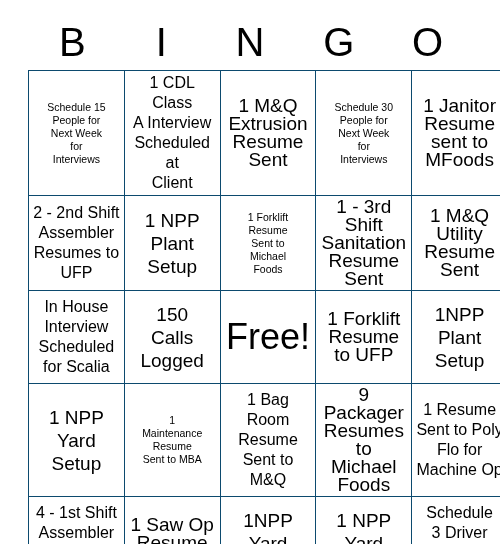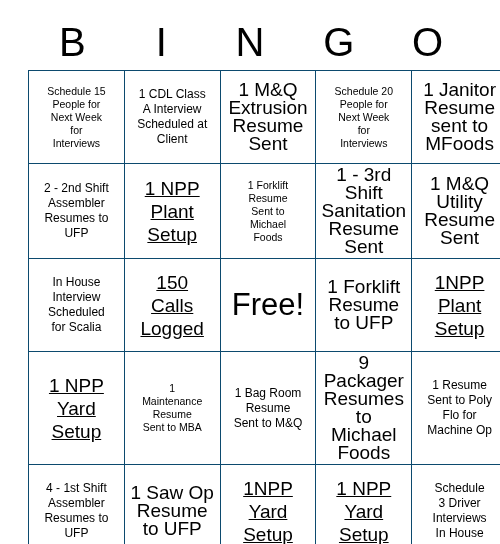--- a/index.html
+++ b/index.html
@@ -53,24 +53,24 @@
   }
   #grid tr:last-child td {
     height: 88px;
   }
   .cell-text {
     display: block;
     white-space: pre-line;
   }
   
   .sz-xs .cell-text { font-size: 10.5px; line-height: 13px; }
-  .sz-s  .cell-text { font-size: 12px;   line-height: 15px; }
+  .sz-s  .cell-text { font-size: 16px;   line-height: 20px; }
   .sz-m  .cell-text { font-size: 19px; line-height: 18px; }
-  .sz-l  .cell-text { font-size: 19px;   line-height: 23px; text-decoration: underline; }
-  .sz-free .cell-text { font-size: 31px; line-height: 34px; }
+  .sz-l  .cell-text { font-size: 19px;   line-height: 23px; }
+  .sz-free .cell-text { font-size: 36px; line-height: 34px; }
 </style>
 </head>
 <body>
 
 <div id="card">
 
   <div id="header-row">
     <div class="header-letter">B</div>
     <div class="header-letter">I</div>
     <div class="header-letter">N</div>
@@ -94,21 +94,21 @@
 Scheduled at
 Client</span>
           </td>
         <td class="sz-m">
             <span class="cell-text">1 M&amp;Q
 Extrusion
 Resume
 Sent</span>
           </td>
         <td class="sz-xs">
-            <span class="cell-text">Schedule 20
+            <span class="cell-text">Schedule 30
 People for
 Next Week
 for
 Interviews</span>
           </td>
         <td class="sz-m">
             <span class="cell-text">1 Janitor
 Resume
 sent to
 MFoods</span>

